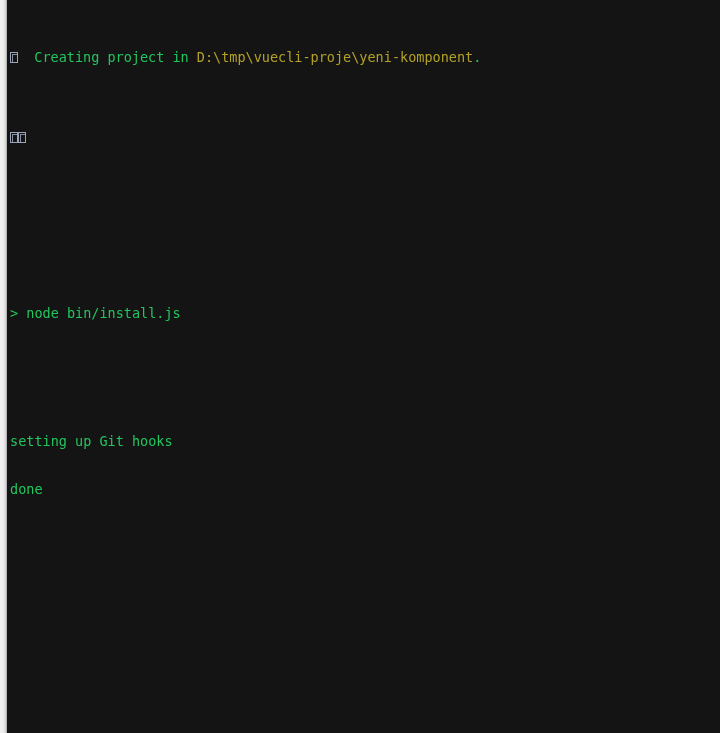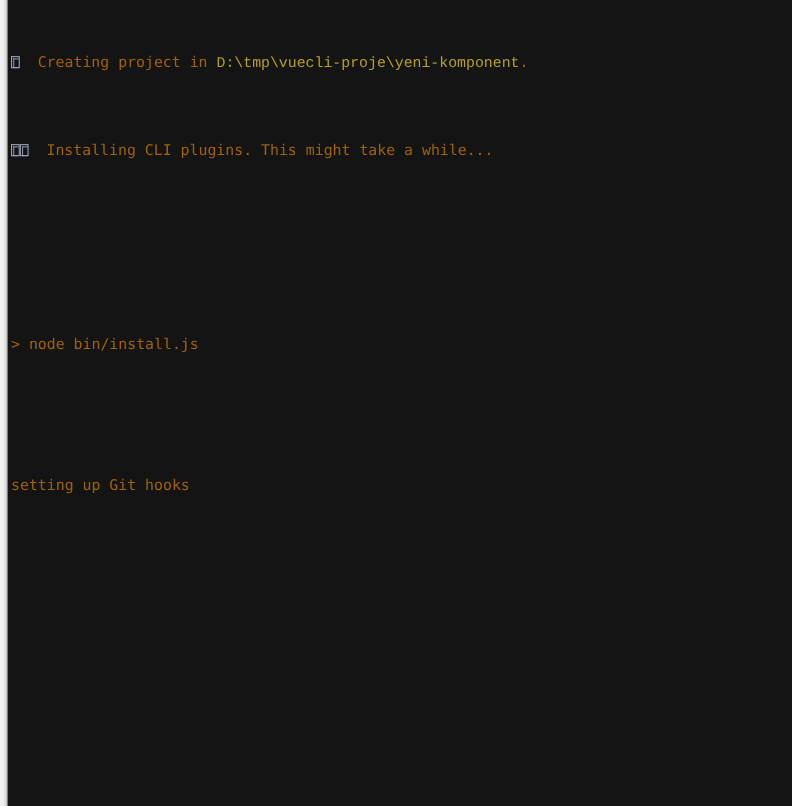--- a/index.html
+++ b/index.html
@@ -44,22 +44,22 @@
     height: 733px;
     padding: 1px 0 0 3px;
     box-sizing: border-box;
     white-space: pre;
   }
   .line {
     height: 16px;
     white-space: pre;
   }
   .blank { height: 16px; }
-  .gold   { color: #b3a125; font-family: Liberation Mono, monospace; }
-  .plain  { color: #a16207; }
+  .gold   { color: #b3a125; }
+  .plain  { color: #22c55e; }
   
   .tofu {
     display: inline-block;
     width: 8px;
     height: 11px;
     border: 1px solid #9aa3b8;
     box-sizing: border-box;
     vertical-align: -1px;
     position: relative;
     margin-right: 0px;
@@ -85,30 +85,31 @@
 
   <div id="scrollbar">
     <div id="scroll-thumb"></div>
   </div>
 
   <div id="content">
 
     <div class="line"><span class="tofu"></span><span class="plain">  Creating project in </span><span class="gold">D:\tmp\vuecli-proje\yeni-komponent</span><span class="plain">.</span></div>
 
 
-    <div class="line"><span class="tofu"></span><span class="tofu"></span><span class="plain">  Installing CLI plugins. This might take a while...</span></div>
+    <div class="line"><span class="tofu"></span><span class="tofu"></span></div>
 
     <div class="blank"></div>
     <div class="blank"></div>
 
     <div class="line"><span class="plain">&gt; node bin/install.js</span></div>
 
     <div class="blank"></div>
 
     <div class="line"><span class="plain">setting up Git hooks</span></div>
+    <div class="line"><span class="plain">done</span></div>
 
     <div class="blank"></div>
     <div class="blank"></div>
 
     
     
 
     
     
 

